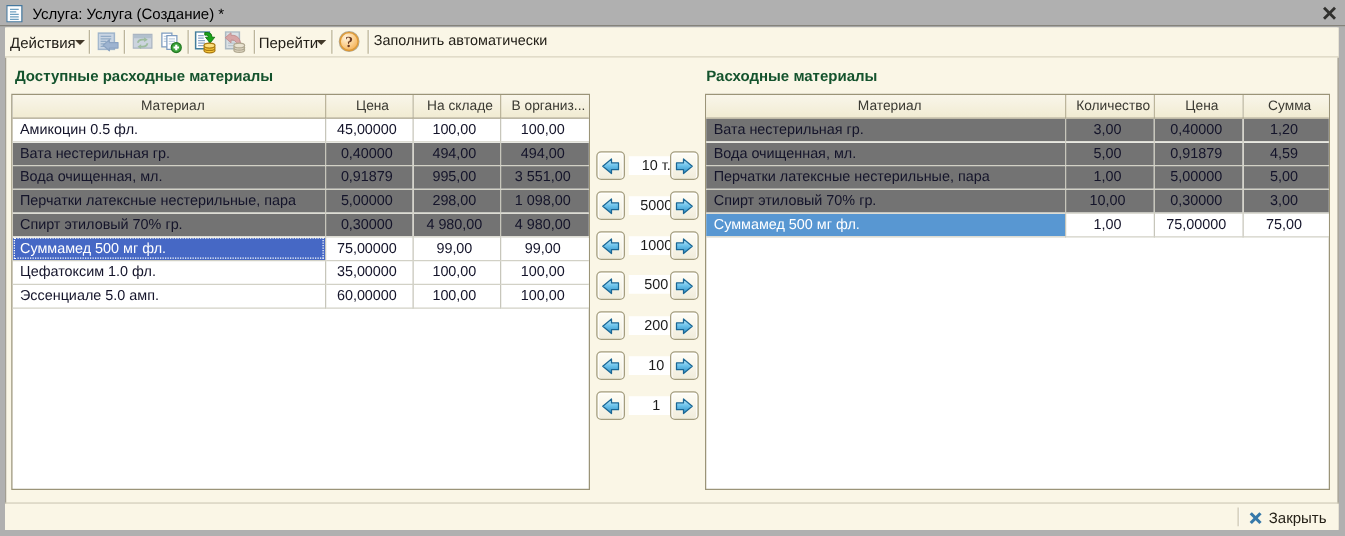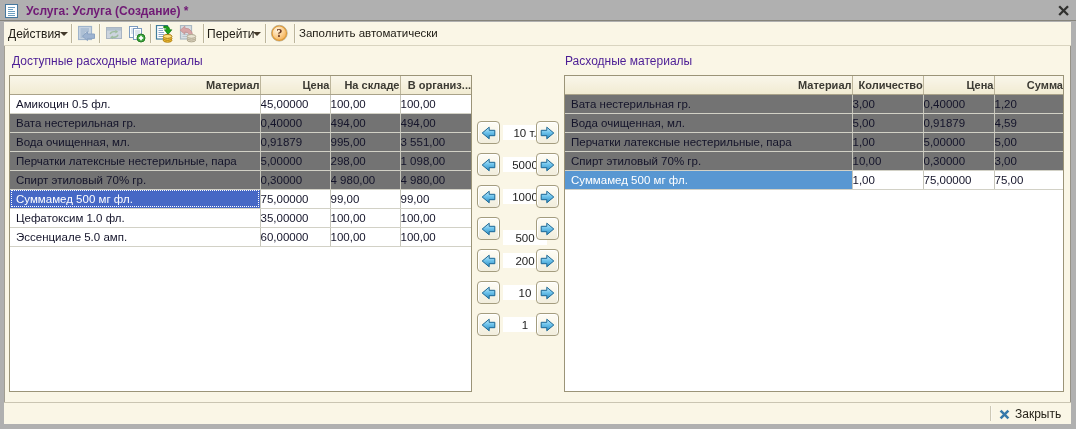--- a/index.html
+++ b/index.html
@@ -7,27 +7,27 @@
 .abs{position:absolute}
 
 #titlebar{left:0;top:0;width:1076px;height:21px;background:#b0b0b0;border-bottom:1px solid #85837b}
 #content{left:4px;top:22px;width:1067px;height:402px;background:#faf6e6}
 #toolbar{left:4px;top:22px;width:1067px;height:24px;background:#faf6e6;border-bottom:1px solid #d9d4c0}
 .ttext{position:absolute;top:5px;color:#232019;white-space:nowrap}
 .tri{position:absolute;width:0;height:0;border-left:4px solid transparent;border-right:4px solid transparent;border-top:4px solid #42392a}
 .tsep{position:absolute;top:2px;height:19px;width:1px;background:#bcb59b;box-shadow:1px 0 0 #fbf9f0}
 .ticon{position:absolute;top:3px}
 
-.cap{position:absolute;font-weight:normal;color:#4c1d95;white-space:nowrap}
+.cap{position:absolute;font-weight:bold;color:#14532d;white-space:nowrap}
 
 .tbl{position:absolute;background:#fff;border:1px solid #9b9478}
 table{border-collapse:collapse;table-layout:fixed;width:100%;font-size:11.5px}
-th{height:18.5px;font-weight:bold;text-align:right;padding:0 0 0 7px;font-size:11px;color:#3b3a33;background:linear-gradient(#f9f6ea,#f1ebd2);border-right:1px solid #bcb59b;border-bottom:1px solid #a9a289;overflow:hidden;white-space:nowrap}
+th{height:18.5px;font-weight:normal;text-align:center;padding:0 0 0 7px;font-size:11px;color:#3b3a33;background:linear-gradient(#f9f6ea,#f1ebd2);border-right:1px solid #bcb59b;border-bottom:1px solid #a9a289;overflow:hidden;white-space:nowrap}
 td{height:18.95px;padding:0 0 0 6px;border-right:1px solid #c7c6bb;border-bottom:1px solid #d2d1c6;overflow:hidden;white-space:nowrap;background:#fff}
-td.n{text-align:left;padding:0 3px 0 0}
+td.n{text-align:center;padding:0 3px 0 0}
 th.n{padding-left:6px}
 th.last,td.last{border-right:none}
 tr.y td{background:#737373}
 td.w{background:#fff}
 td.selA{background:#4668c5;color:#fff;outline:1px dotted #fff;outline-offset:-2px}
 td.selB{background:#5897d2;color:#fff}
 
 .sbtn{position:absolute;width:23px;height:23px;border:1px solid #a49d7f;border-radius:4px;background:linear-gradient(#fefdf6,#f1eddc);box-shadow:inset 0 1px 0 #fff,inset 1px 0 0 #fff,inset -1px 0 0 #fff;display:flex;align-items:center;justify-content:center}
 .slab{position:absolute;width:44px;height:15px;background:#fff;display:flex;align-items:center;justify-content:center;font-size:11.5px;color:#1c1c1c}
 
@@ -56,21 +56,21 @@
 <svg class="abs" style="left:5px;top:4px" width="14" height="14" viewBox="0 0 14 14">
 <rect x="0.5" y="0.5" width="12" height="13" fill="#fdfeff" stroke="#46789e"></rect>
 <g stroke="#6e9fc0" stroke-width="1">
 <line x1="3" y1="3.5" x2="10" y2="3.5"></line>
       <line x1="3" y1="5.5" x2="8" y2="5.5"></line>
 <line x1="3" y1="7.5" x2="10" y2="7.5"></line>
       <line x1="3" y1="9.5" x2="10" y2="9.5"></line>
 <line x1="3" y1="11.5" x2="10" y2="11.5"></line>
     </g>
   </svg>
-<div class="abs" style="left:26px;top:4px;font-weight:bold;color:#701a75">Услуга: Услуга (Создание) *</div>
+<div class="abs" style="left:26px;top:4px;font-weight:normal;color:#000000">Услуга: Услуга (Создание) *</div>
 <svg class="abs" style="left:1057px;top:4px" width="14" height="14" viewBox="0 0 14 14">
 <g stroke="#30302e" stroke-width="2.3">
       <line x1="2.2" y1="2.2" x2="11" y2="11"></line>
       <line x1="11" y1="2.2" x2="2.2" y2="11"></line>
     </g>
   </svg>
 
 <div class="abs" id="content"></div>
 <div class="abs" style="left:4px;top:22px;width:1px;height:402px;background:#a29e92"></div>
 <div class="abs" style="left:1070px;top:22px;width:1px;height:402px;background:#969287"></div>
@@ -321,21 +321,21 @@
     <div class="sbtn" style="left:536px;top:185px">
       <svg width="15" height="14" viewBox="0 0 15 14" style="transform:scaleX(-1)">
 <path d="M1.2 7 L8.2 1.2 L8.2 4.3 L13.8 4.3 L13.8 9.7 L8.2 9.7 L8.2 12.8 Z" fill="url(#ag)" stroke="#1a6795" stroke-width="1" stroke-linejoin="round"></path>
       </svg>
     </div>
     <div class="sbtn" style="left:477px;top:217px">
       <svg width="15" height="14" viewBox="0 0 15 14">
 <path d="M1.2 7 L8.2 1.2 L8.2 4.3 L13.8 4.3 L13.8 9.7 L8.2 9.7 L8.2 12.8 Z" fill="url(#ag)" stroke="#1a6795" stroke-width="1" stroke-linejoin="round"></path>
       </svg>
     </div>
-    <div class="slab" style="left:503px;top:230px">500</div>
+    <div class="slab" style="left:503px;top:220px">500</div>
     <div class="sbtn" style="left:536px;top:217px">
       <svg width="15" height="14" viewBox="0 0 15 14" style="transform:scaleX(-1)">
 <path d="M1.2 7 L8.2 1.2 L8.2 4.3 L13.8 4.3 L13.8 9.7 L8.2 9.7 L8.2 12.8 Z" fill="url(#ag)" stroke="#1a6795" stroke-width="1" stroke-linejoin="round"></path>
       </svg>
     </div>
     <div class="sbtn" style="left:477px;top:249px">
       <svg width="15" height="14" viewBox="0 0 15 14">
 <path d="M1.2 7 L8.2 1.2 L8.2 4.3 L13.8 4.3 L13.8 9.7 L8.2 9.7 L8.2 12.8 Z" fill="url(#ag)" stroke="#1a6795" stroke-width="1" stroke-linejoin="round"></path>
       </svg>
     </div>

